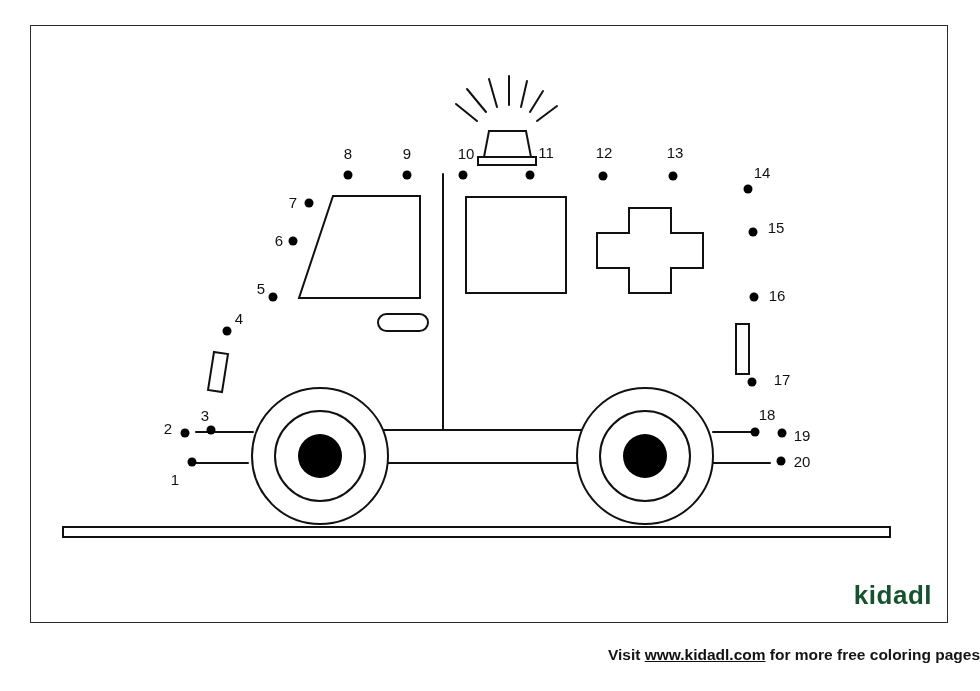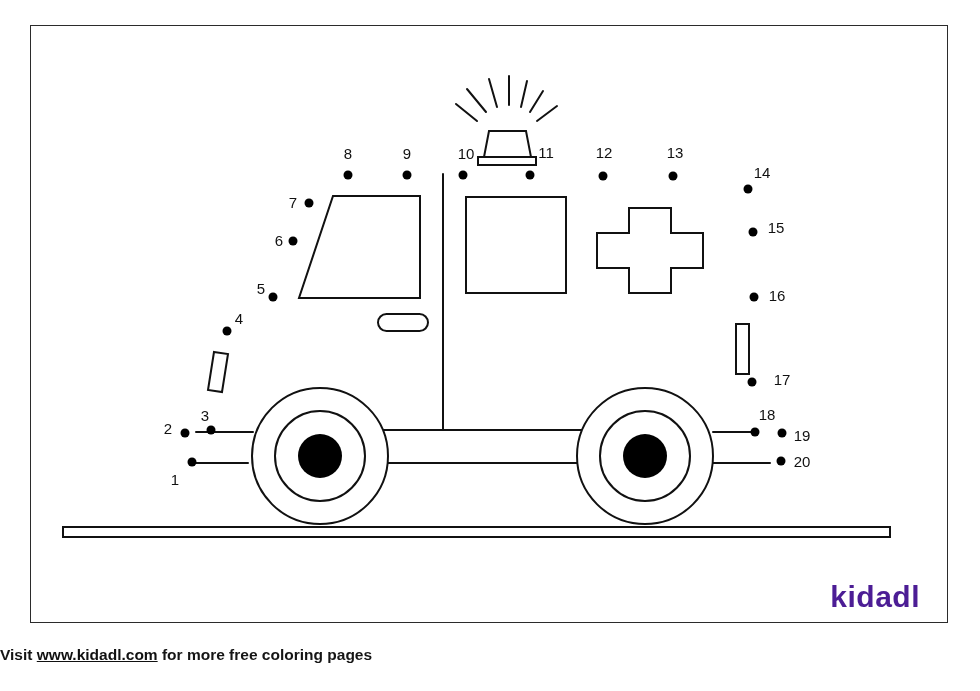--- a/index.html
+++ b/index.html
@@ -24,31 +24,31 @@
   }
   .line-art{stroke:#111111;stroke-width:2;fill:none;stroke-linecap:round;}
   .dot-label{
     font-family:"Liberation Sans", sans-serif;
     font-size:15px;
     fill:#111111;
     text-anchor:middle;
   }
   .logo{
     position:absolute;
-    right:60px;top:580px;
-    font-size:30px;
+    right:48px;top:580px;
+    font-size:26px;
     font-weight:bold;
     letter-spacing:0.5px;
-    color:#4c1d95;
+    color:#14532d;
   }
   .footer-caption{
     position:absolute;
     left:0;top:646px;
     width:980px;
-    text-align:left;
+    text-align:right;
     font-size:15.5px;
     font-weight:600;
     color:#151515;
   }
   .footer-caption .link{
     font-weight:700;
     text-decoration:underline;
     color:#111111;
     cursor:pointer;
   }

